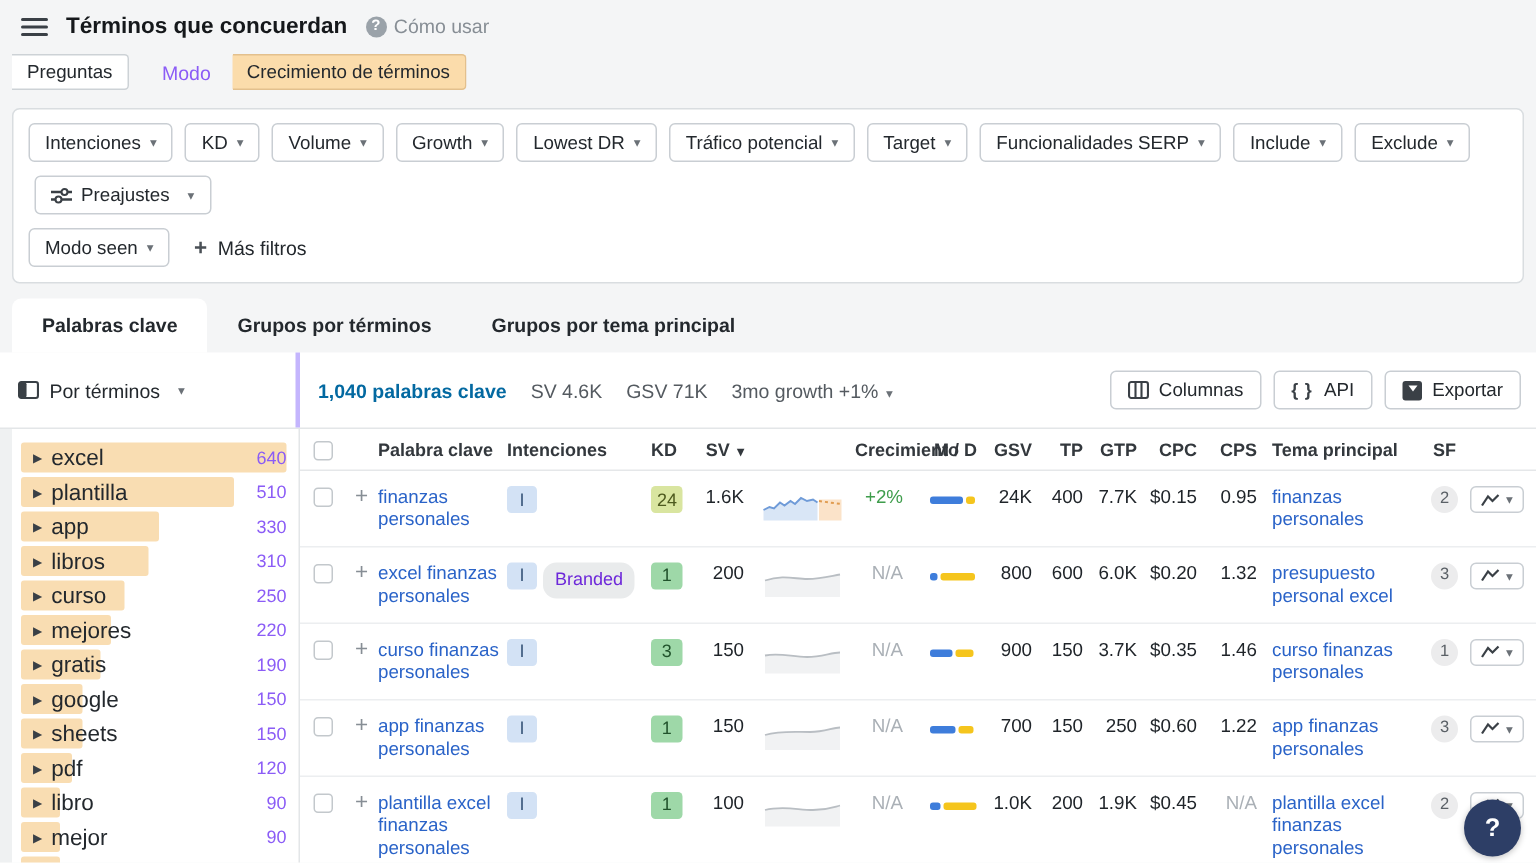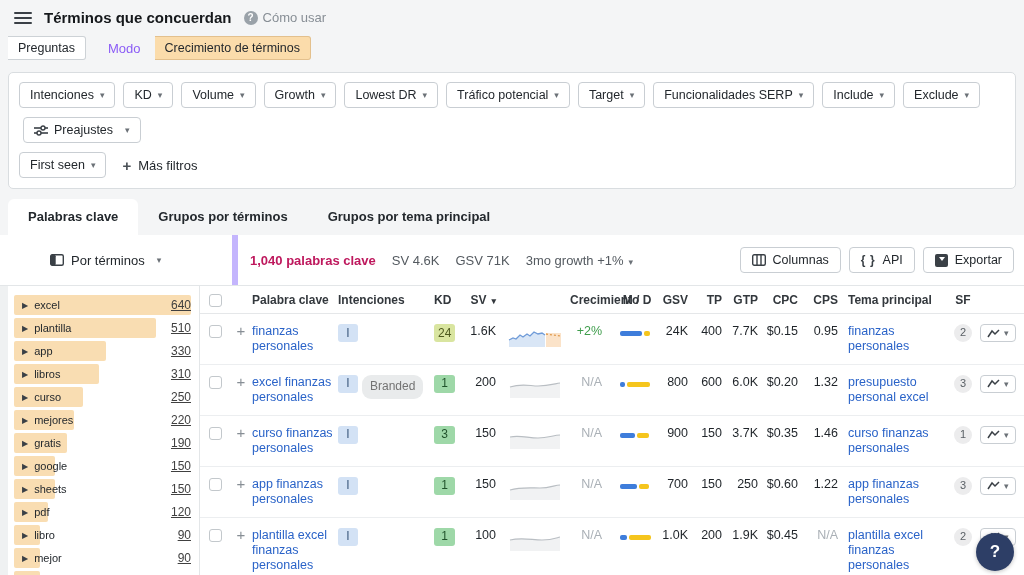--- a/index.html
+++ b/index.html
@@ -31,53 +31,53 @@
   .pill.presets { margin-left:4px; gap:6px; }
   .morefilters { display:inline-flex; align-items:center; gap:7px; border:none; background:none; font-size:13px; color:#23282d; cursor:pointer; margin-left:8px; }
   .plus-glyph { font-size:15px; color:#4a5056; font-weight:bold; }
   
   .tabs { display:flex; margin:10px 0 0 8px; }
   .tab { padding:10px 20px 11px; font-size:13px; font-weight:bold; color:#23282d; cursor:pointer; }
   .tab.on { background:#fff; border-radius:6px 6px 0 0; }
   
   .content { background:#fff; height:393px; }
   .content-head { display:flex; border-bottom:1px solid #e3e6e8; }
-  .vs-cell { width:200px; flex:0 0 200px; border-right:6px solid #c4b5fd; padding:12px 12px; display:flex; align-items:center;margin-left:38px; }
+  .vs-cell { width:200px; flex:0 0 200px; border-right:3px solid #c4b5fd; padding:12px 12px; display:flex; align-items:center; }
   .view-select { display:flex; align-items:center; gap:7px; cursor:pointer; font-size:13px; color:#23282d; }
   .stats-cell { flex:1; display:flex; align-items:center; padding:12px 10px 12px 12px; gap:16px; }
-  .stat-kw { font-weight:bold; font-size:13px; color:#be185d; }
+  .stat-kw { font-weight:bold; font-size:13px; color:#0369a1; }
   .stat { color:#545a60; font-size:13px; }
   .stat.drop { cursor:pointer; }
   .head-buttons { margin-left:auto; display:flex; gap:8px;align-items:flex-end; }
   .hbtn { display:inline-flex; align-items:center; gap:7px; border:1px solid #c9ced3; border-radius:4px; background:#fff; padding:5px 11px; font-size:12.5px; color:#23282d; cursor:pointer; }
   .brace { font-weight:bold; color:#3a4046; font-size:12px; letter-spacing:1px; }
   .exp-ic { width:13px; height:13px; background:#3a4046; border-radius:2px; position:relative; }
   .exp-ic:after { content:""; position:absolute; left:4px; top:3px; border:3px solid transparent; border-top:4px solid #fff; }
   
   .content-body { display:flex; height:347px; }
   .sidebar { width:200px; flex:0 0 200px; border-right:1px solid #e3e6e8; position:relative; padding:8px 8px 0 14px; overflow:hidden; }
   .gutter { position:absolute; left:0; top:0; bottom:0; width:8px; background:#eff1f2; }
   .side-item { position:relative; height:22px; margin-bottom:1px; display:flex; align-items:center; cursor:pointer; }
   .side-bar { position:absolute; left:0; top:1px; height:20px; background:#f9ddb2; border-radius:2px; min-width:26px; }
   .side-tri { position:relative; z-index:1; font-size:8px; color:#3a4046; margin:0 6px 0 8px; }
-  .side-term { position:relative; z-index:1; font-size:11px; color:#23282d; }
-  .side-count { margin-left:auto; position:relative; z-index:1; font-size:12px; color:#404040;text-decoration:underline; }
+  .side-term { position:relative; z-index:1; font-size:15px; color:#23282d; }
+  .side-count { margin-left:auto; position:relative; z-index:1; font-size:12px; color:#8b5cf6; }
   
   .table { flex:1; overflow:hidden; }
   .cols { display:grid; grid-template-columns:24px 22px 86px 96px 34px 40px 62px 44px 46px 40px 30px 36px 40px 36px 106px 30px 40px; align-items:start; }
   .thead { padding:7px 0 6px 6px; border-bottom:1px solid #e5e7e9; font-size:12px; font-weight:bold; color:#33383d; align-items:center; }
   .trow { padding:10px 0 9px 6px; border-bottom:1px solid #eceef0; font-size:12.5px; }
   .r { text-align:right; padding-right:12px; }
   .c { text-align:center; }
   .cell { line-height:1.25; }
   .cb { width:13px; height:13px; border:1px solid #c3c8cc; border-radius:3px; background:#fff; margin:1px 0 0 3px; cursor:pointer; }
   .plus { color:#878e95; font-size:15px; line-height:13px; cursor:pointer; text-align:center; }
   a.kwlink, a.topiclink { color:#2a63c8; text-decoration:none; font-size:12.5px; line-height:1.22; display:inline-block; cursor:pointer; }
   .int-badge { display:inline-flex; align-items:center; justify-content:center; min-width:20px; height:18px; padding:0 5px; background:#d3e2f5; color:#3c5a7d; border-radius:3px; font-size:12px; }
-  .branded { background:#e9ebec; color:#737373; border-radius:9px; padding:12px 8px; }
+  .branded { background:#e9ebec; color:#6d28d9; border-radius:9px; padding:12px 8px; }
   .intents-cell { display:flex; gap:4px; }
   .kd-badge { display:inline-flex; align-items:center; justify-content:center; min-width:21px; height:18px; padding:0 4px; border-radius:3px; font-size:12px; }
   .kd-mid { background:#d9e5a0; color:#4e5a1f; }
   .kd-low { background:#9ed8a8; color:#21532c; }
   .spark { padding-top:2px; }
   .g-pos { color:#3f9d4c; }
   .g-na, .na { color:#aab0b6; }
   .mdbar { display:flex; gap:2px; margin:7px 4px 0 6px; height:5px; }
   .md-b { background:#3e7ddb; height:5px; border-radius:2px; }
   .md-y { background:#f5c51d; height:5px; border-radius:2px; }
@@ -173,21 +173,21 @@
         <line x1="0" y1="8" x2="14" y2="8" stroke="#3a4046" stroke-width="1.6"></line>
         <circle cx="9" cy="3" r="2" fill="#fff" stroke="#3a4046" stroke-width="1.4"></circle>
         <circle cx="5" cy="8" r="2" fill="#fff" stroke="#3a4046" stroke-width="1.4"></circle>
       </svg>
       <span>Preajustes</span>
         <span class="cr">▾</span>
     </button>
   </div>
   <div class="frow">
     <button class="pill">
-        <span>First seen</span>
+        <span>Modo seen</span>
         <span class="cr">▾</span>
       </button>
     <button class="morefilters">
       <span class="plus-glyph">+</span>
       <span>Más filtros</span>
     </button>
   </div>
 </div>
 
 <div class="tabs">

